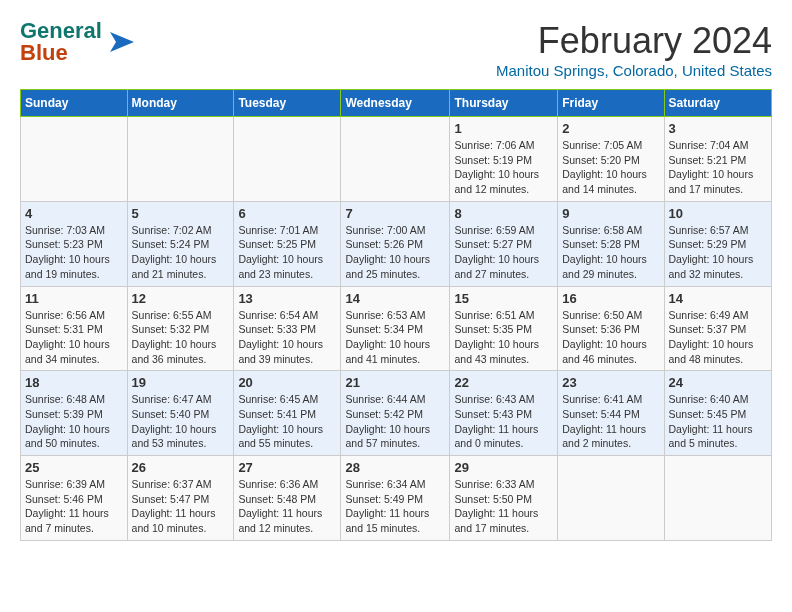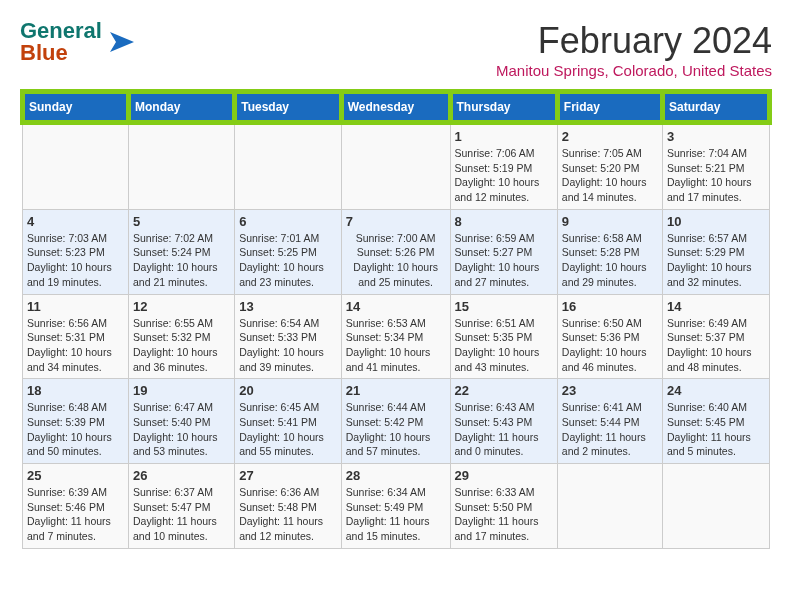--- a/index.html
+++ b/index.html
@@ -24,35 +24,35 @@
     .title-section {
       text-align: right;
     }
     .month-title {
       font-size: 36px;
       color: #333;
       font-weight: normal;
     }
     .location-title {
       font-size: 15px;
-      color: #be185d;
+      color: #0369a1;
     }
     .calendar-table {
       width: 100%;
       border-collapse: collapse;
       font-size: 11px;
     }
     .calendar-table thead tr th {
       background-color: #1a6bbf;
       color: #fff;
       padding: 6px 4px;
       text-align: left;
       font-size: 12px;
       font-weight: bold;
-      border: 5px solid #84cc16;
+      border: 1px solid #84cc16;
     }
     .calendar-table tbody tr td {
       border: 1px solid #ccc;
       vertical-align: top;
       padding: 4px;
       min-height: 80px;
       width: 113px;
       background: #fff;
     }
     .calendar-table tbody tr:nth-child(odd) td {
@@ -157,21 +157,21 @@
         </td>
         <td>
           <span class="day-number">6</span>
           <div class="day-info" style="white-space: pre-line;">Sunrise: 7:01 AM
 Sunset: 5:25 PM
 Daylight: 10 hours
 and 23 minutes.</div>
         </td>
         <td>
           <span class="day-number">7</span>
-          <div class="day-info" style="white-space: pre-line; text-align: center;">Sunrise: 7:00 AM
+          <div class="day-info" style="white-space: pre-line;">Sunrise: 7:00 AM
 Sunset: 5:26 PM
 Daylight: 10 hours
 and 25 minutes.</div>
         </td>
         <td>
           <span class="day-number">8</span>
           <div class="day-info" style="white-space: pre-line;">Sunrise: 6:59 AM
 Sunset: 5:27 PM
 Daylight: 10 hours
 and 27 minutes.</div>

